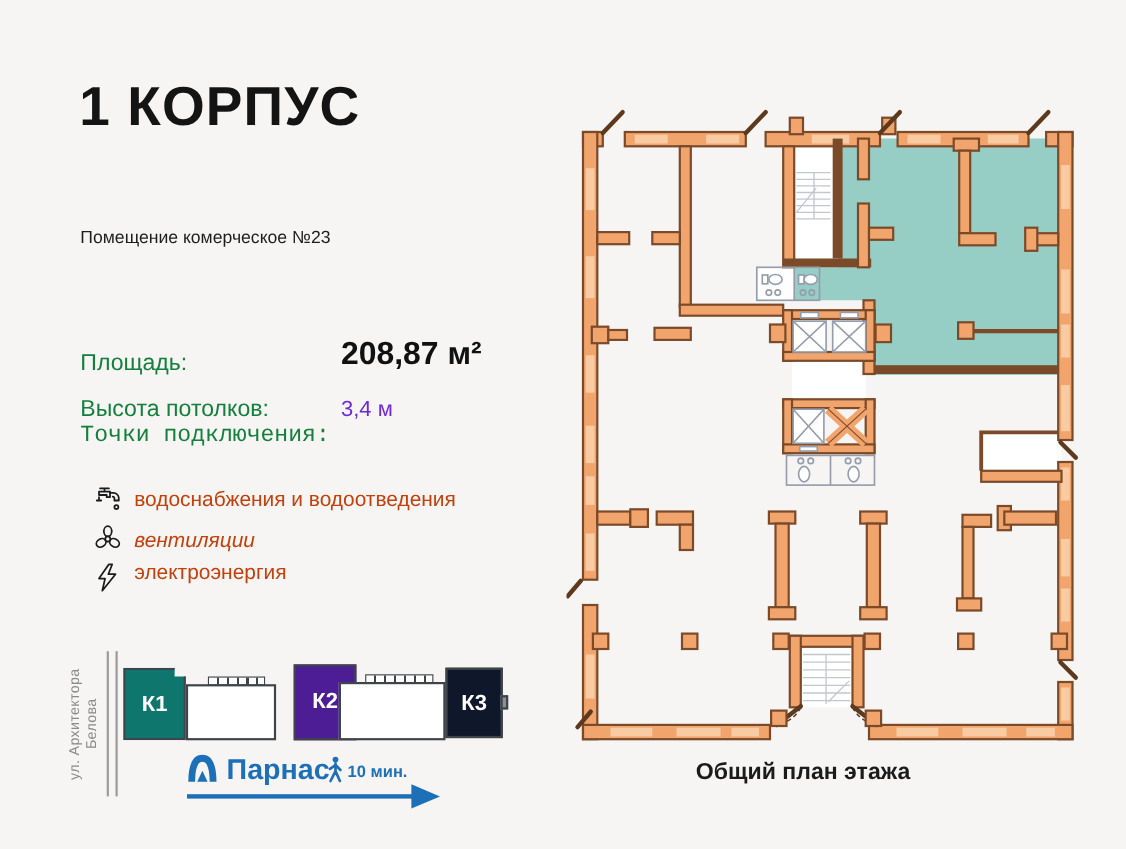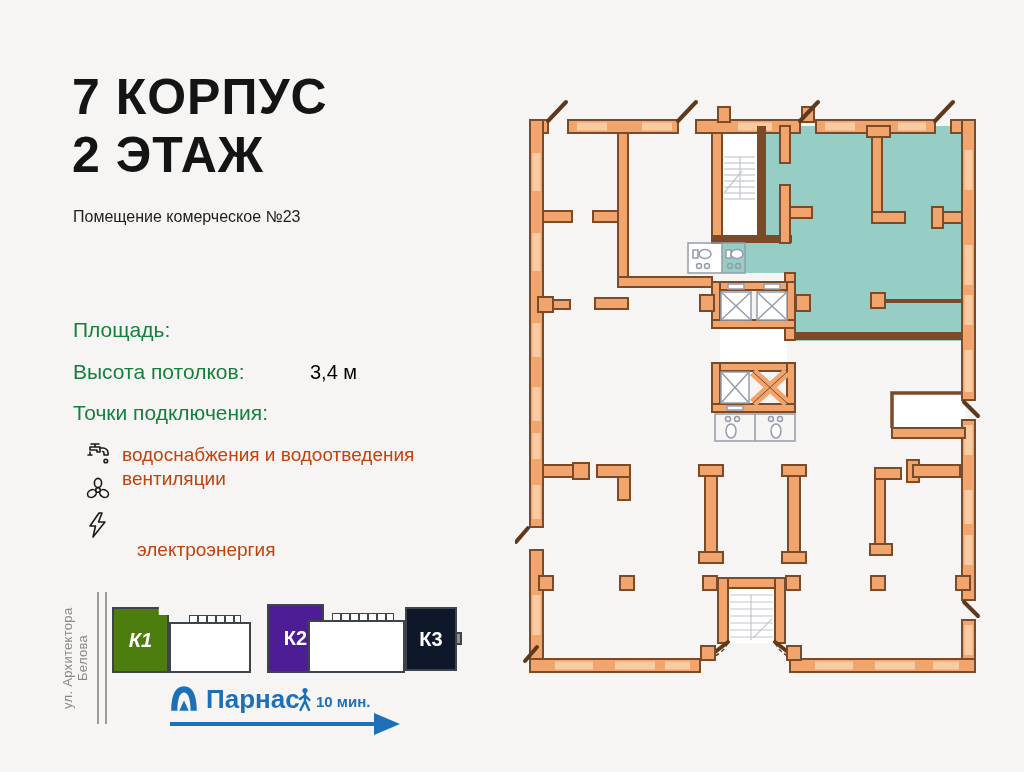--- a/index.html
+++ b/index.html
@@ -3,21 +3,21 @@
 <meta charset="utf-8">
 <style>
   html,body{margin:0;padding:0;}
   body{font-family:"Liberation Sans", sans-serif; background:#e9e9e9;}
   #stage{position:relative;width:1024px;height:772px;background:#F6F5F3;overflow:hidden;}
 
   
   .title{position:absolute;left:72px;top:68px;font-size:50px;line-height:1.16;font-weight:800;color:#141414;letter-spacing:1px;}
   .subtitle{position:absolute;left:73px;top:208px;font-size:16px;font-weight:500;color:#1d1d1d;}
   .spec-label{position:absolute;left:73px;font-size:21px;color:#15803d;}
-  .spec-value{position:absolute;left:310px;font-size:20px;color:#000000;}
+  .spec-value{position:absolute;left:310px;font-size:20px;color:#6d28d9;}
   .area-value{position:absolute;left:310px;top:306px;font-size:29px;font-weight:800;color:#111;}
   .conn-item{position:absolute;left:122px;font-size:19px;color:#c2410c;}
   .conn-icon{position:absolute;left:84px;width:28px;height:28px;}
   .conn-icon svg{width:28px;height:28px;stroke:#1b1b1b;fill:none;stroke-width:1.6;stroke-linecap:round;stroke-linejoin:round;}
 
   
   .street-label{position:absolute;left:60px;top:592px;height:132px;font-size:13px;color:#8A8A8A;
     writing-mode:vertical-rl;transform:rotate(180deg);text-align:center;letter-spacing:.3px;}
   .street-line{position:absolute;top:592px;width:2px;height:132px;background:#9B9B9B;}
   .bld{position:absolute;border:2.5px solid #3E4449;box-sizing:border-box;display:flex;align-items:center;justify-content:center;
@@ -43,65 +43,65 @@
   .tread{stroke:#C2C6CD;stroke-width:1.2;}
   .leaf{stroke:#5D3A1E;stroke-width:4;stroke-linecap:round;}
   .arc{stroke:#5D3A1E;stroke-width:1.4;fill:none;stroke-dasharray:4 3;}
 </style>
 </head>
 <body>
 
 <div id="stage">
 
   <div class="title">
-    <div>7 КОРПУС</div>
-    <div>2 ЭТАЖ</div>
+    <div>1 КОРПУС</div>
   </div>
   <div class="subtitle">Помещение комерческое №23</div>
 
   <div class="spec-label" style="top:318px;">Площадь:</div>
+  <div class="area-value">208,87 м²</div>
 
   <div class="spec-label" style="top:360px;">Высота потолков:</div>
   <div class="spec-value" style="top:361px;">3,4 м</div>
 
-  <div class="spec-label" style="top:401px;">Точки подключения:</div>
+  <div class="spec-label" style="top:385px;font-family:Liberation Mono, monospace;">Точки подключения:</div>
 
   <span class="conn-icon" style="top:440px;">
     <svg viewBox="0 0 28 28">
       <path d="M7 4 h8 M11 4 v3 M6 7 h10 v5 h-3 v-2 h-7 z"></path>
       <path d="M16 8 h3 c3 0 5 2.5 5 5 v2 h-4 v-2 c0 -1 -0.6 -1.5 -1.5 -1.5"></path>
       <path d="M6 12 v3 M4 15 h4"></path>
       <circle cx="21.8" cy="21" r="1.8"></circle>
     </svg>
   </span>
   <div class="conn-item" style="top:444px;">водоснабжения и водоотведения</div>
 
   <span class="conn-icon" style="top:476px;">
     <svg viewBox="0 0 28 28">
       <ellipse cx="14" cy="7" rx="3.6" ry="4.6"></ellipse>
       <ellipse cx="14" cy="7" rx="3.6" ry="4.6" transform="rotate(120 14 14)"></ellipse>
       <ellipse cx="14" cy="7" rx="3.6" ry="4.6" transform="rotate(240 14 14)"></ellipse>
       <circle cx="14" cy="14" r="2.3" fill="#F6F5F3"></circle>
     </svg>
   </span>
-  <div class="conn-item" style="top:468px;">вентиляции</div>
+  <div class="conn-item" style="top:481px;font-style:italic;">вентиляции</div>
 
   <span class="conn-icon" style="top:511px;">
     <svg viewBox="0 0 28 28">
       <polygon points="15,2 6,15 11.5,15 9,26 21,11 14.5,11 18,2"></polygon>
     </svg>
   </span>
-  <div class="conn-item" style="top:539px;margin-left:15px;">электроэнергия</div>
+  <div class="conn-item" style="top:510px;">электроэнергия</div>
 
   <div class="street-label">ул. Архитектора Белова</div>
   <div class="street-line" style="left:97px;"></div>
   <div class="street-line" style="left:105px;"></div>
 
-  <div class="bld" style="left:112px;top:607px;width:57px;height:66px;background:#4d7c0f;
-       clip-path:polygon(0 0,82% 0,82% 12%,100% 12%,100% 100%,0 100%);font-style:italic;">
+  <div class="bld" style="left:112px;top:607px;width:57px;height:66px;background:#0f766e;
+       clip-path:polygon(0 0,82% 0,82% 12%,100% 12%,100% 100%,0 100%);">
     <span>К1</span>
   </div>
   <div class="connector" style="left:169px;top:622px;width:82px;height:51px;">
     <div class="battlement" style="left:18px;width:52px;"></div>
   </div>
   <div class="bld" style="left:267px;top:604px;width:57px;height:69px;background:#4c1d95;">
     <span>К2</span>
   </div>
   <div class="connector" style="left:308px;top:620px;width:97px;height:53px;">
     <div class="battlement" style="left:22px;width:62px;"></div>
@@ -357,14 +357,15 @@
       <line class="leaf" x1="285" y1="26" x2="303" y2="7"></line>
       <line class="leaf" x1="420" y1="26" x2="438" y2="7"></line>
       <line class="leaf" x1="13" y1="433" x2="1" y2="447"></line>
       <line class="leaf" x1="10" y1="566" x2="22" y2="552"></line>
       <line class="leaf" x1="449" y1="307" x2="463" y2="321"></line>
       <line class="leaf" x1="449" y1="507" x2="463" y2="521"></line>
     </g>
   </svg>
   </div>
 
+  <div class="caption">Общий план этажа</div>
 
 </div>
 
 </body></html>

